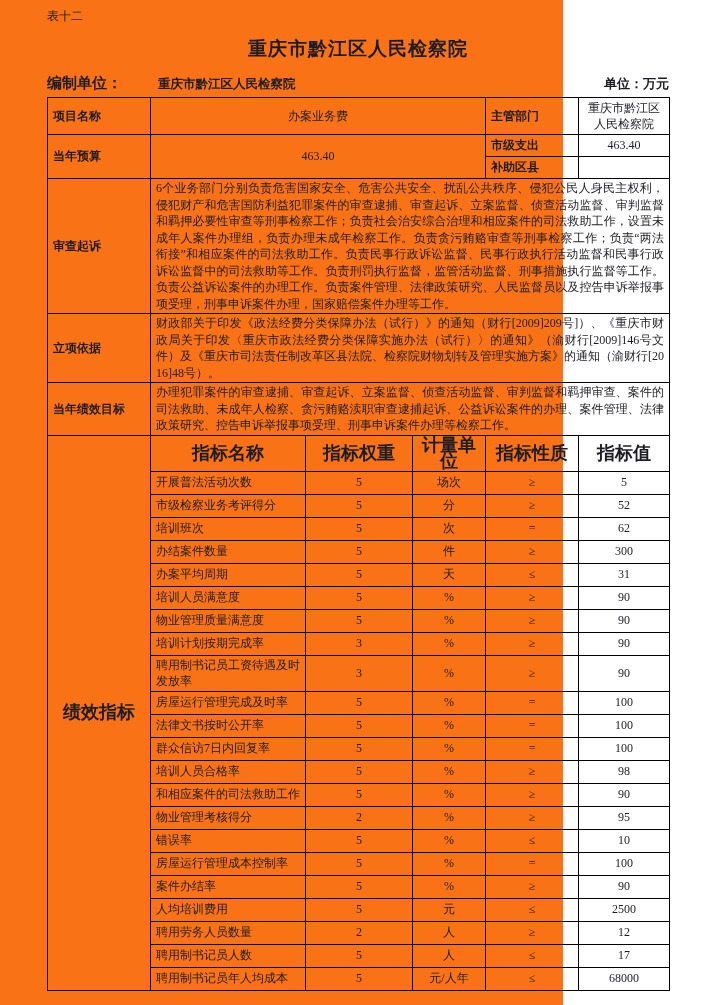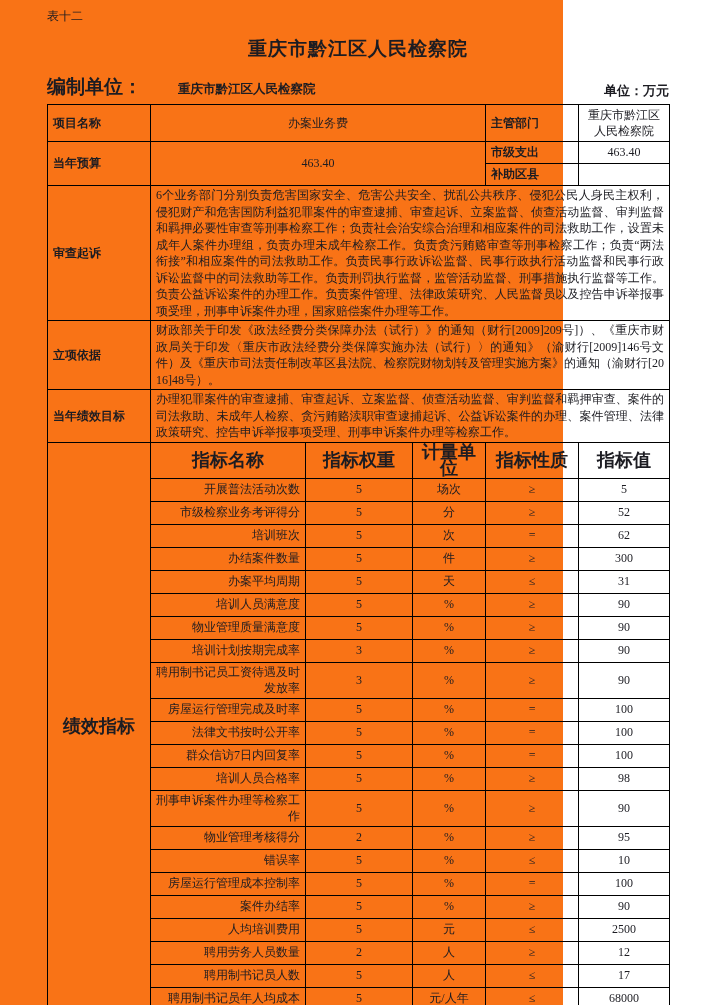--- a/index.html
+++ b/index.html
@@ -17,21 +17,21 @@
     text-align:center;font-weight:bold;font-size:19px;line-height:27px;
     font-family:"Liberation Sans","DejaVu Sans",sans-serif;
     margin-top:10px;letter-spacing:1px;
   }
   .meta-row{
     display:flex;align-items:flex-end;justify-content:space-between;
     margin-top:12px;margin-bottom:4px;font-size:12px;
   }
   .meta-left{display:flex;align-items:baseline;}
   .meta-label{
-    font-weight:bold;font-size:19px;
+    font-weight:bold;font-size:15px;
     font-family:Liberation Sans, sans-serif;
     text-align:center;
   }
   .meta-value{margin-left:36px;font-size:12.5px;font-weight:600;}
   .meta-unit{font-size:13px;font-weight:600;}
   table.main{
     border-collapse:collapse;width:622px;table-layout:fixed;
   }
   table.main td{
     border:1px solid #000;
@@ -49,21 +49,21 @@
   }
   td.center{text-align:center;}
   td.longtext{text-align:justify;margin-top:48px;}
   tr.r1 td{height:34px;}
   tr.r2 td{height:19px;}
   tr.hdr td{
     height:25px;text-align:center;font-weight:bold;font-size:18px;
     font-family:"Liberation Sans","DejaVu Sans",sans-serif;
   }
   tr.ind td{height:20px;}
-  td.iname{text-align:right;}
+  td.iname{text-align:left;}
 </style>
 </head>
 <body>
 
 <div class="page">
   <div class="content">
 
     <div class="table-tag">表十二</div>
 
     <div class="title">
@@ -210,21 +210,21 @@
             <td class="center">100</td>
           </tr>
           <tr class="ind">
             <td class="iname">培训人员合格率</td>
             <td class="center">5</td>
             <td class="center">%</td>
             <td class="center">≥</td>
             <td class="center">98</td>
           </tr>
           <tr class="ind">
-            <td class="iname">刑事申诉案件办理等检察工作</td>
+            <td class="iname">和相应案件的司法救助工作</td>
             <td class="center">5</td>
             <td class="center">%</td>
             <td class="center">≥</td>
             <td class="center">90</td>
           </tr>
           <tr class="ind">
             <td class="iname">物业管理考核得分</td>
             <td class="center">2</td>
             <td class="center">%</td>
             <td class="center">≥</td>

